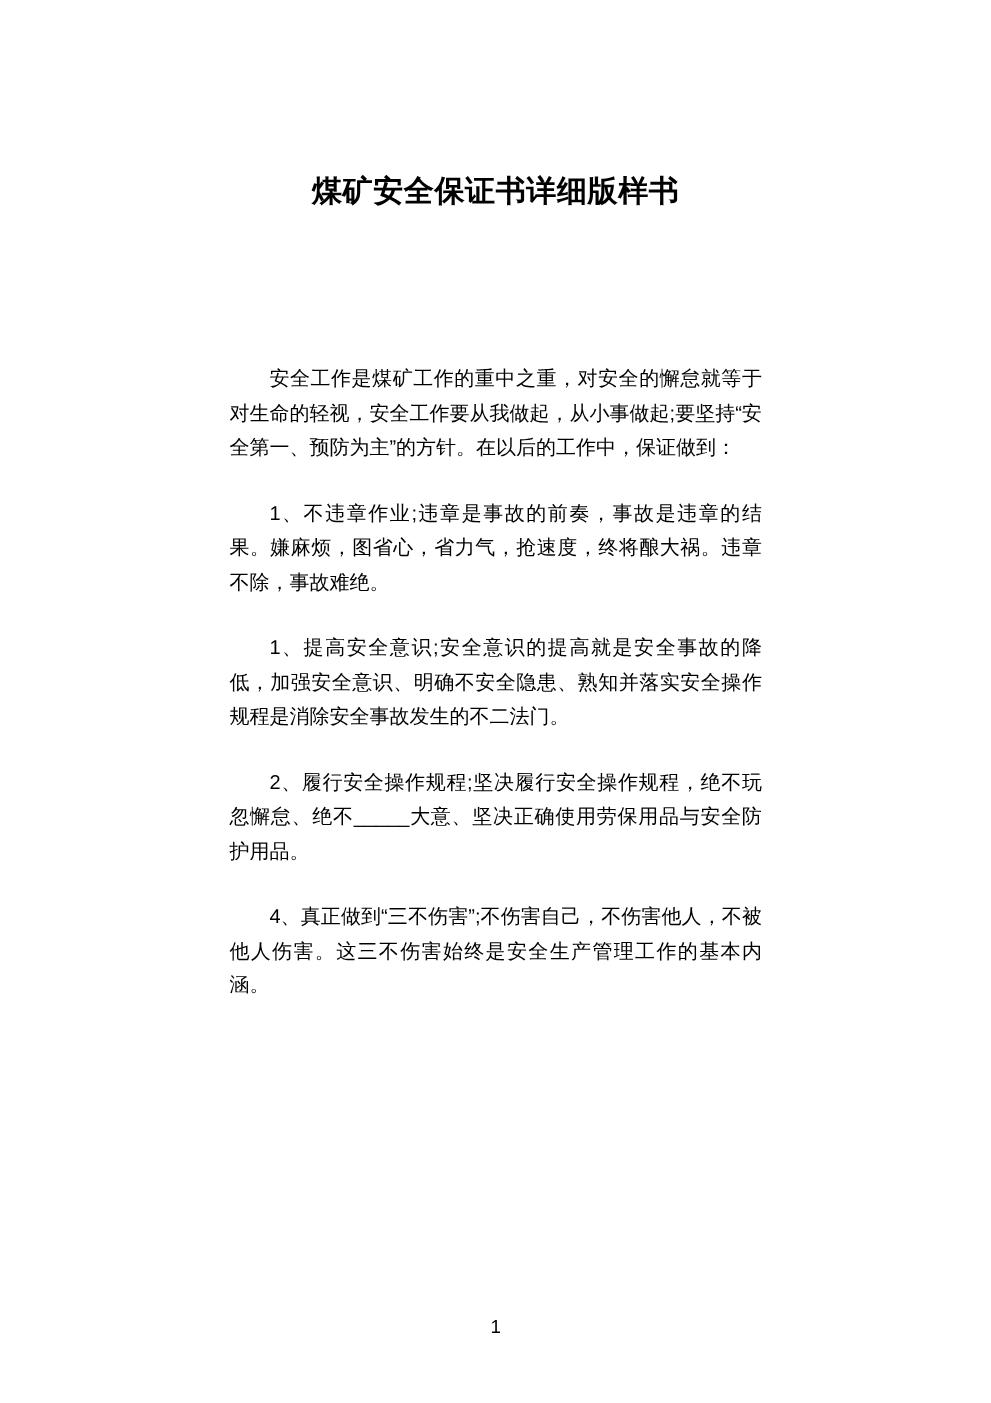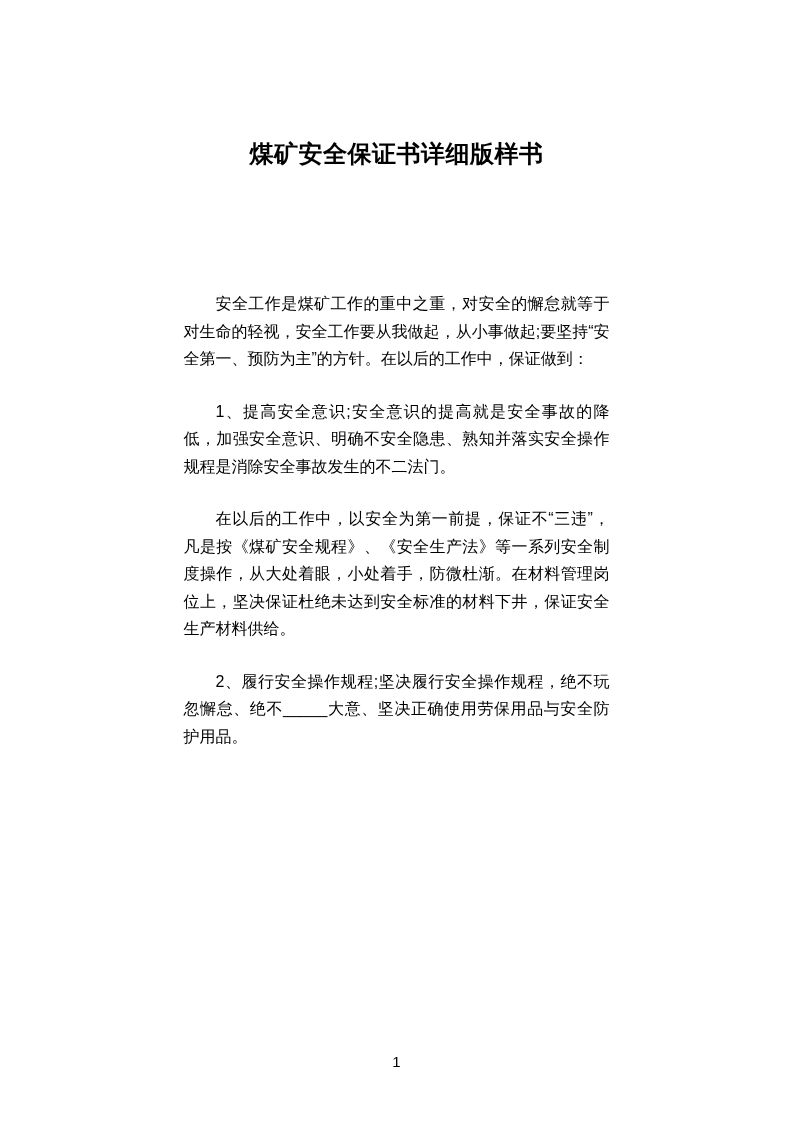--- a/index.html
+++ b/index.html
@@ -52,19 +52,20 @@
   }
 </style>
 </head>
 <body>
 
 <div class="page">
   <h1 class="doc-title">煤矿安全保证书详细版样书</h1>
 
   <div class="doc-body">
     <p class="para">安全工作是煤矿工作的重中之重，对安全的懈怠就等于对生命的轻视，安全工作要从我做起，从小事做起;要坚持“安全第一、预防为主”的方针。在以后的工作中，保证做到：</p>
+    <p class="para">1、不违章作业;违章是事故的前奏，事故是违章的结果。嫌麻烦，图省心，省力气，抢速度，终将酿大祸。违章不除，事故难绝。</p>
     <p class="para">1、提高安全意识;安全意识的提高就是安全事故的降低，加强安全意识、明确不安全隐患、熟知并落实安全操作规程是消除安全事故发生的不二法门。</p>
-    <p class="para">在以后的工作中，以安全为第一前提，保证不“三违”，凡是按《煤矿安全规程》、《安全生产法》等一系列安全制度操作，从大处着眼，小处着手，防微杜渐。在材料管理岗位上，坚决保证杜绝未达到安全标准的材料下井，保证安全生产材料供给。</p>
     <p class="para">2、履行安全操作规程;坚决履行安全操作规程，绝不玩忽懈怠、绝不_____大意、坚决正确使用劳保用品与安全防护用品。</p>
+    <p class="para">4、真正做到“三不伤害”;不伤害自己，不伤害他人，不被他人伤害。这三不伤害始终是安全生产管理工作的基本内涵。</p>
   </div>
 
   <div class="page-number">1</div>
 </div>
 
 </body></html>

